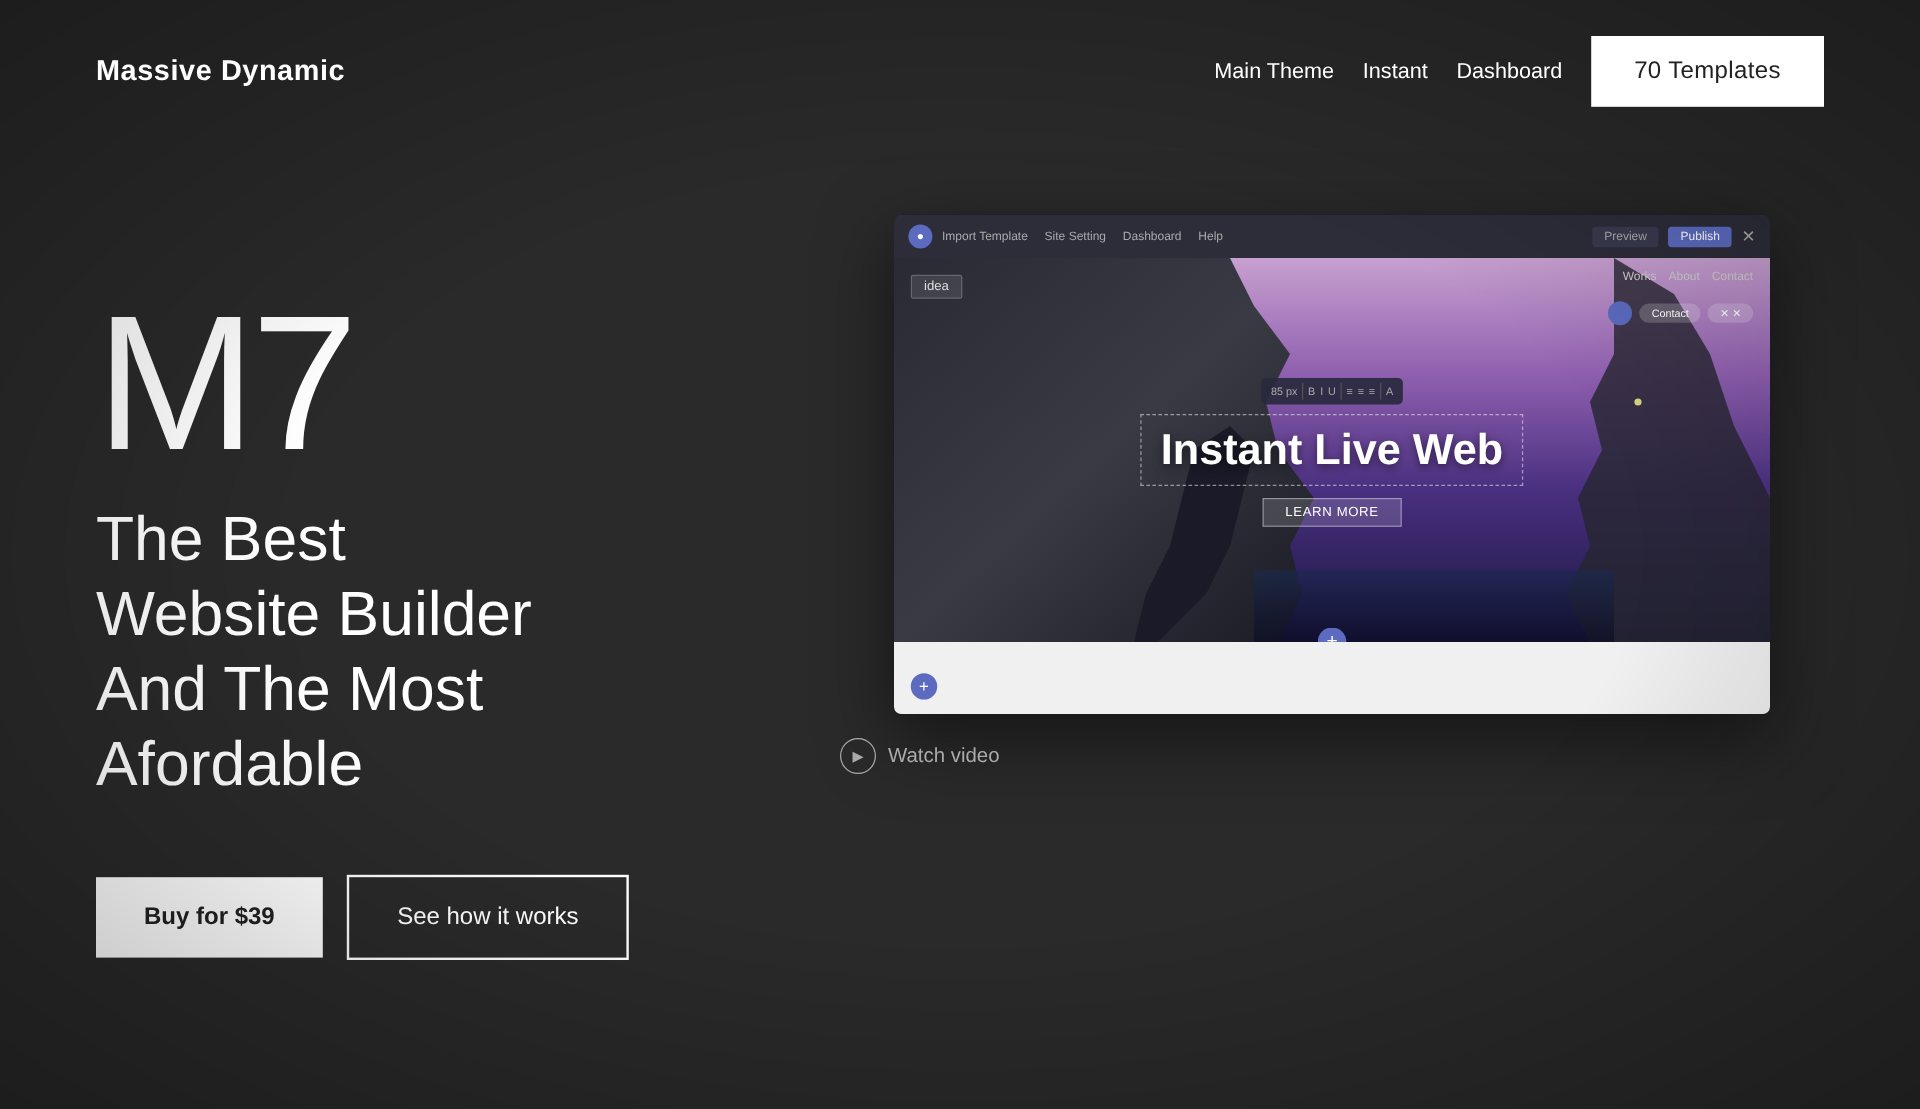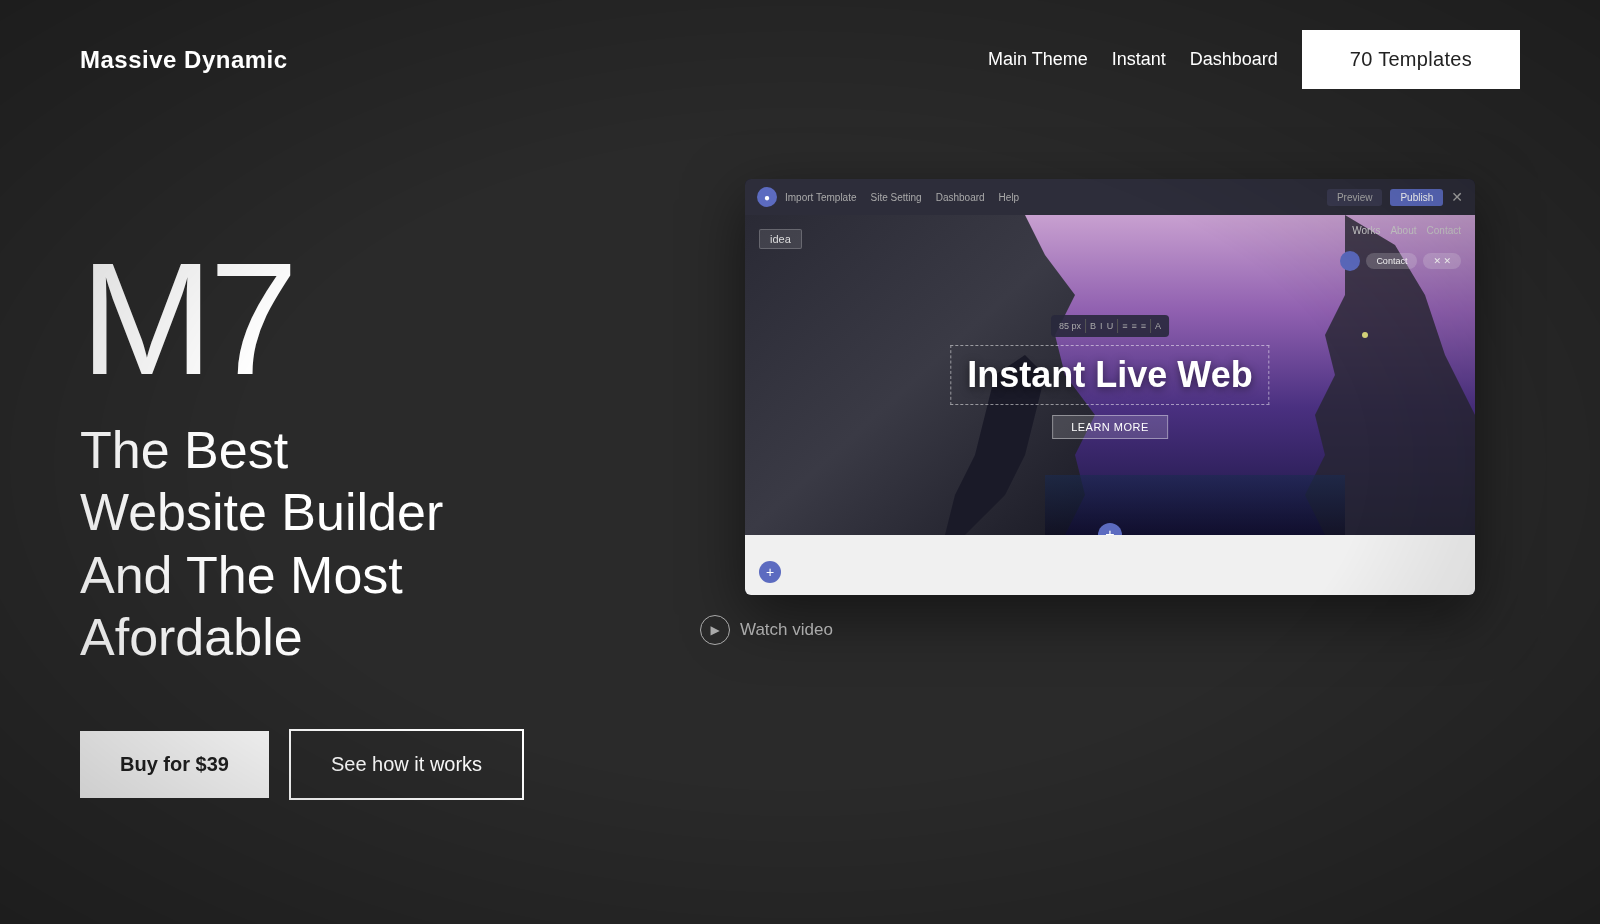--- a/index.html
+++ b/index.html
@@ -45,21 +45,21 @@
       color: #ffffff;
       text-decoration: none;
       font-weight: 300;
       cursor: pointer;
     }
 
     .templates-btn {
       background: #ffffff;
       color: #222222;
       border: none;
-      padding: 18px 48px;
+      padding: 18px 36px;
       font-size: 20px;
       font-weight: 500;
       cursor: pointer;
       letter-spacing: 0.3px;
     }
 
     
     main {
       display: flex;
       align-items: flex-start;

